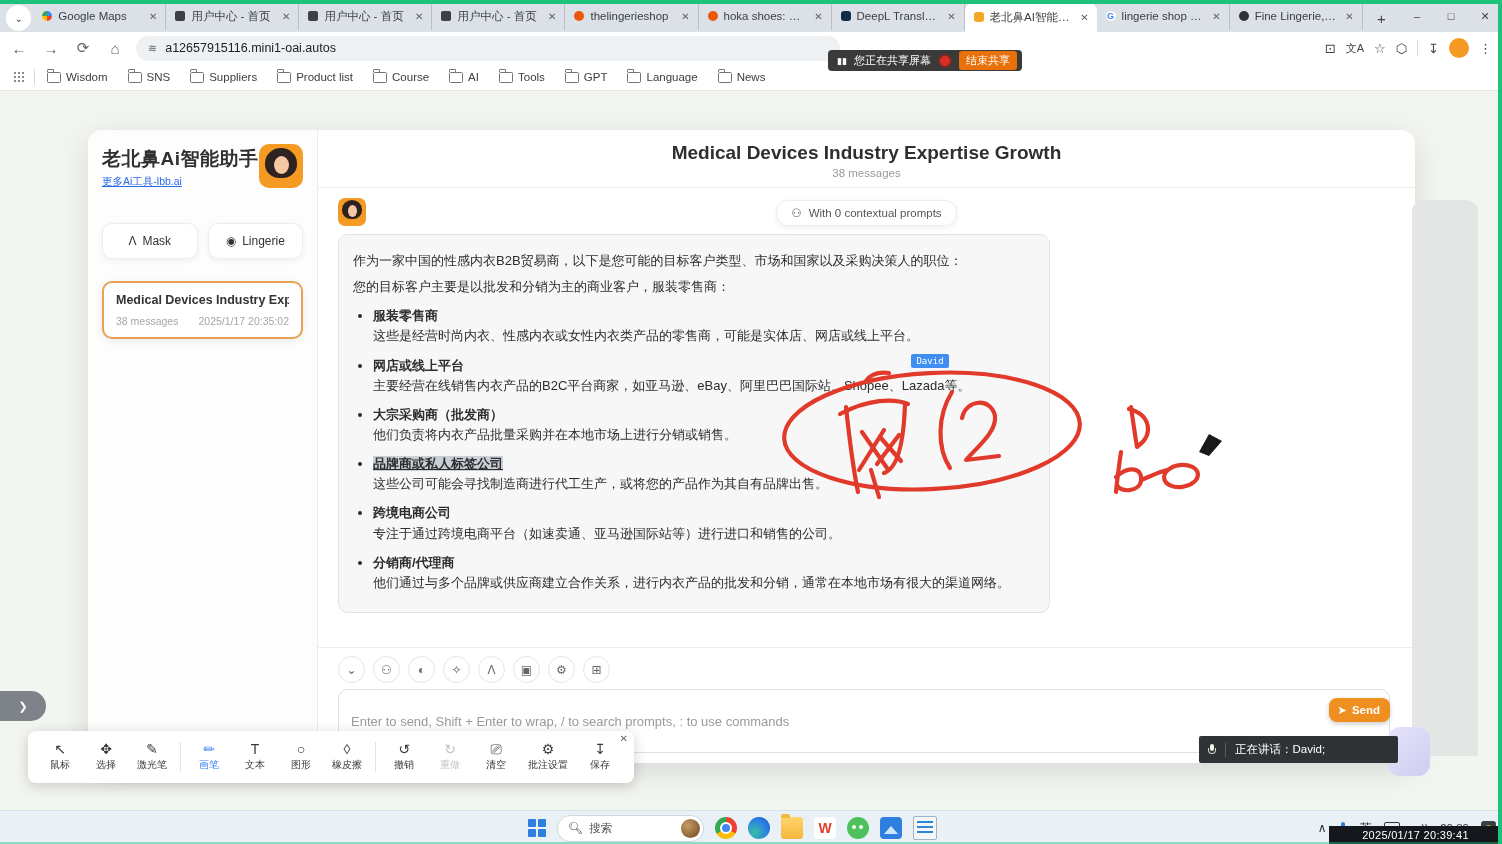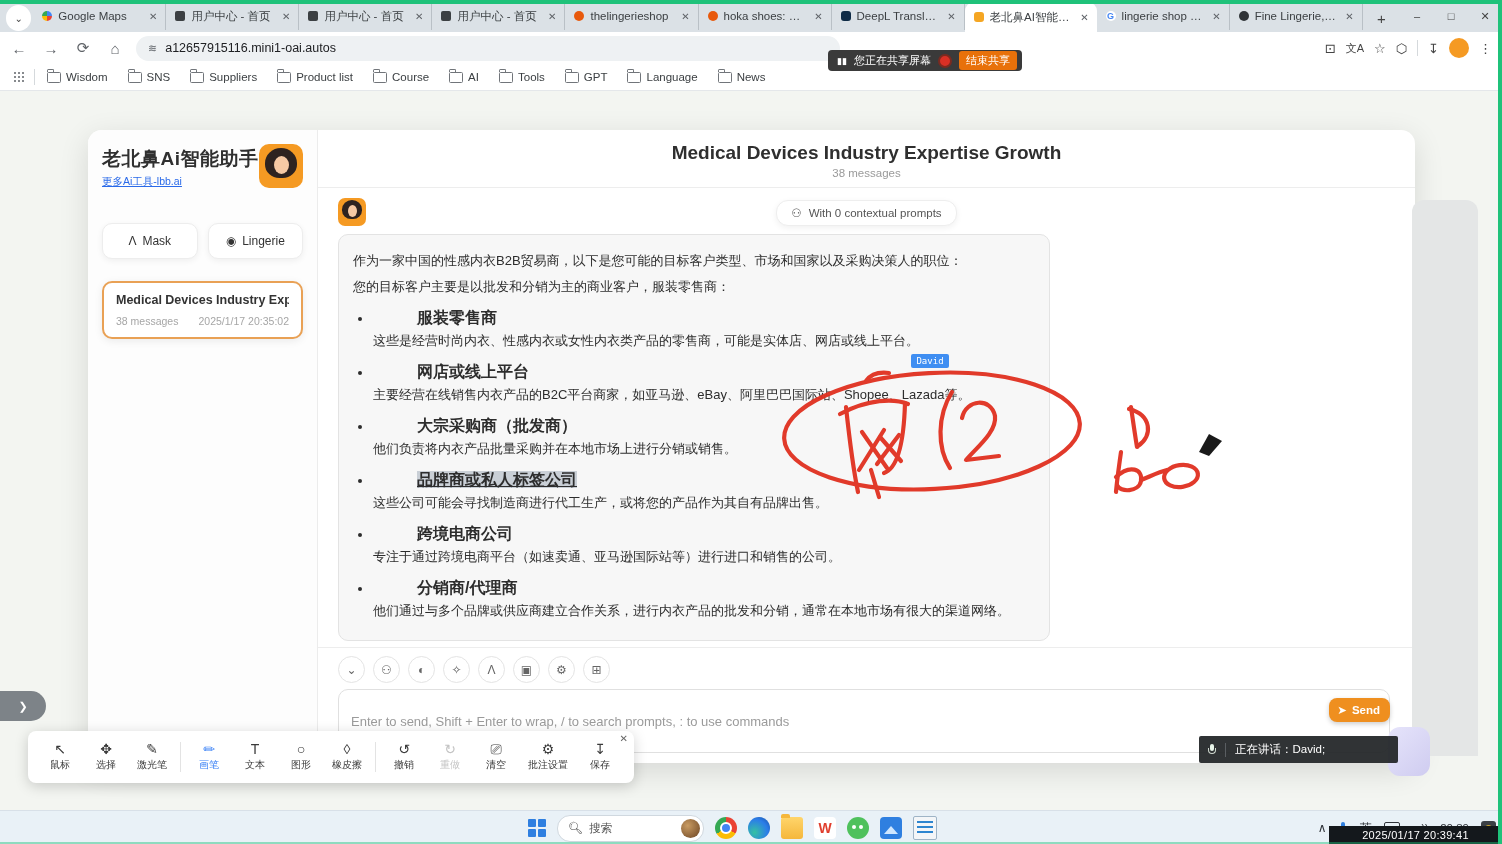--- a/index.html
+++ b/index.html
@@ -71,21 +71,21 @@
   .promptpill{position:absolute;left:0;right:0;top:12px;display:flex;justify-content:center;pointer-events:none;}
   .promptpill>div{background:#fff;border:1px solid #eee;box-shadow:0 2px 6px rgba(0,0,0,.06);
        border-radius:12px;padding:5px 14px;font-size:11.5px;color:#555;display:flex;gap:7px;align-items:center;pointer-events:auto;}
   .bubble{margin-top:8px;width:712px;max-height:424px;overflow:hidden;background:#f7f7f7;
           border:1px solid #e3e3e3;border-radius:10px;padding:10px 14px;box-sizing:border-box;
           font-size:13px;color:#2d2d2d;line-height:1.55;}
   .bubble h3{font-size:15px;margin:14px 0 6px;color:#222;}
   .bubble p{margin:6px 0;}
   .bubble ul{margin:4px 0;padding-left:20px;}
   .bubble li{margin:9px 0;}
-  .bubble li b{font-size:16px;margin-left:44px;}
+  .bubble li b{font-size:13px;}
   .sel{background:#c9cfd6;text-decoration:underline;}
   .inputzone{border-top:1px solid #ededed;padding:6px 20px 10px;position:relative;}
   .icorow{display:flex;gap:8px;margin:2px 0 6px;}
   .cico{width:25px;height:25px;border-radius:50%;border:1px solid #e4e4e4;background:#fff;
         display:flex;align-items:center;justify-content:center;font-size:12px;color:#666;}
   .chatinput{width:1052px;height:64px;border:1.5px solid #e0e0e0;border-radius:10px;font-size:13px;
              color:#333;padding:8px 12px;box-sizing:border-box;outline:none;
              font-family:"Liberation Sans","DejaVu Sans",sans-serif;}
   .chatinput::placeholder{color:#9b9b9b;}
   .sendbtn{position:absolute;right:25px;top:50px;background:#ef8f1f;color:#fff;border-radius:8px;

